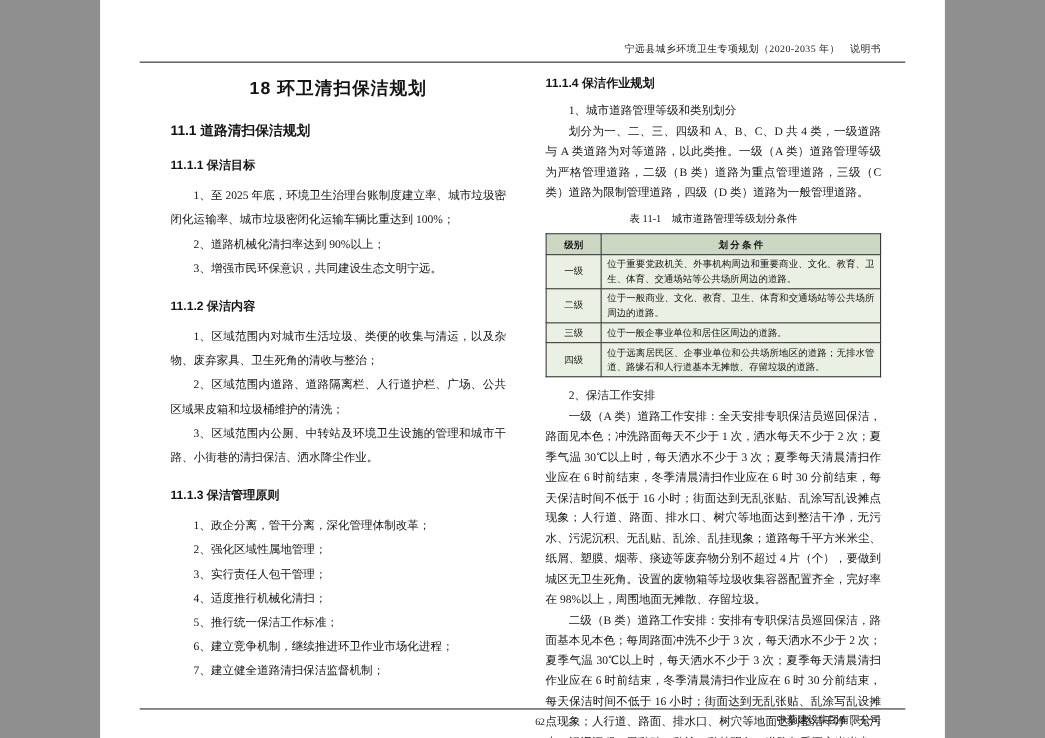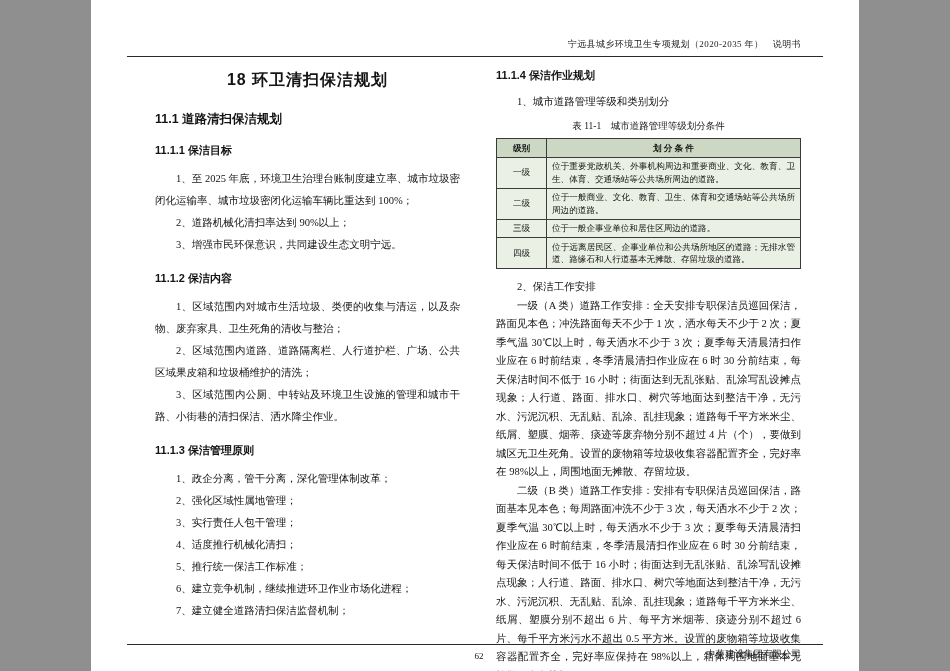--- a/index.html
+++ b/index.html
@@ -8,21 +8,21 @@
     width: 768px; height: 671px; margin: 0 auto; background: #ffffff;
     position: relative; overflow: hidden; color: #141414;
     font-family: "Liberation Serif", serif;
   }
   .running-head {
     position: absolute; top: 38px; left: 60px; right: 58px;
     text-align: right; font-size: 9px; letter-spacing: .4px; color: #222;
   }
   .head-rule { position: absolute; top: 56px; left: 36px; right: 36px; border-top: 1.2px solid #2a2a2a; }
   .foot-rule { position: absolute; bottom: 26px; left: 36px; right: 36px; border-top: 1.2px solid #2a2a2a; }
-  .page-num { position: absolute; bottom: 10px; left: 4px; width: 100%; text-align: center; font-size: 9px; }
+  .page-num { position: absolute; bottom: 10px; left: 16px; width: 100%; text-align: center; font-size: 9px; }
   .company  { position: absolute; bottom: 10px; right: 58px; font-size: 9.5px; }
 
   .cols { position: absolute; top: 64px; left: 64px; right: 58px; bottom: 32px; display: flex; gap: 36px; }
   .col { flex: 1; min-width: 0; }
 
   .chapter-title {
     font-family: "Liberation Sans", sans-serif; font-weight: 700;
     font-size: 16px; text-align: center; margin: 6px 0 20px; letter-spacing: 1px;
   }
   .h2 { font-family: "Liberation Sans", sans-serif; font-weight: 700; font-size: 12.5px; margin: 14px 0 12px; }
@@ -74,20 +74,21 @@
       <p class="p">4、适度推行机械化清扫；</p>
       <p class="p">5、推行统一保洁工作标准；</p>
       <p class="p">6、建立竞争机制，继续推进环卫作业市场化进程；</p>
       <p class="p">7、建立健全道路清扫保洁监督机制；</p>
     </div>
 
     <div class="col col-r">
       <div class="h3">11.1.4 保洁作业规划</div>
 
       <p class="p">1、城市道路管理等级和类别划分</p>
+      <p class="p">划分为一、二、三、四级和 A、B、C、D 共 4 类，一级道路与 A 类道路为对等道路，以此类推。一级（A 类）道路管理等级为严格管理道路，二级（B 类）道路为重点管理道路，三级（C 类）道路为限制管理道路，四级（D 类）道路为一般管理道路。</p>
 
       <p class="p caption">表 11-1　城市道路管理等级划分条件</p>
 
       <table class="grade">
         <thead>
           <tr>
             <th class="lvl">级别</th>
             <th>划 分 条 件</th>
           </tr>
         </thead>

